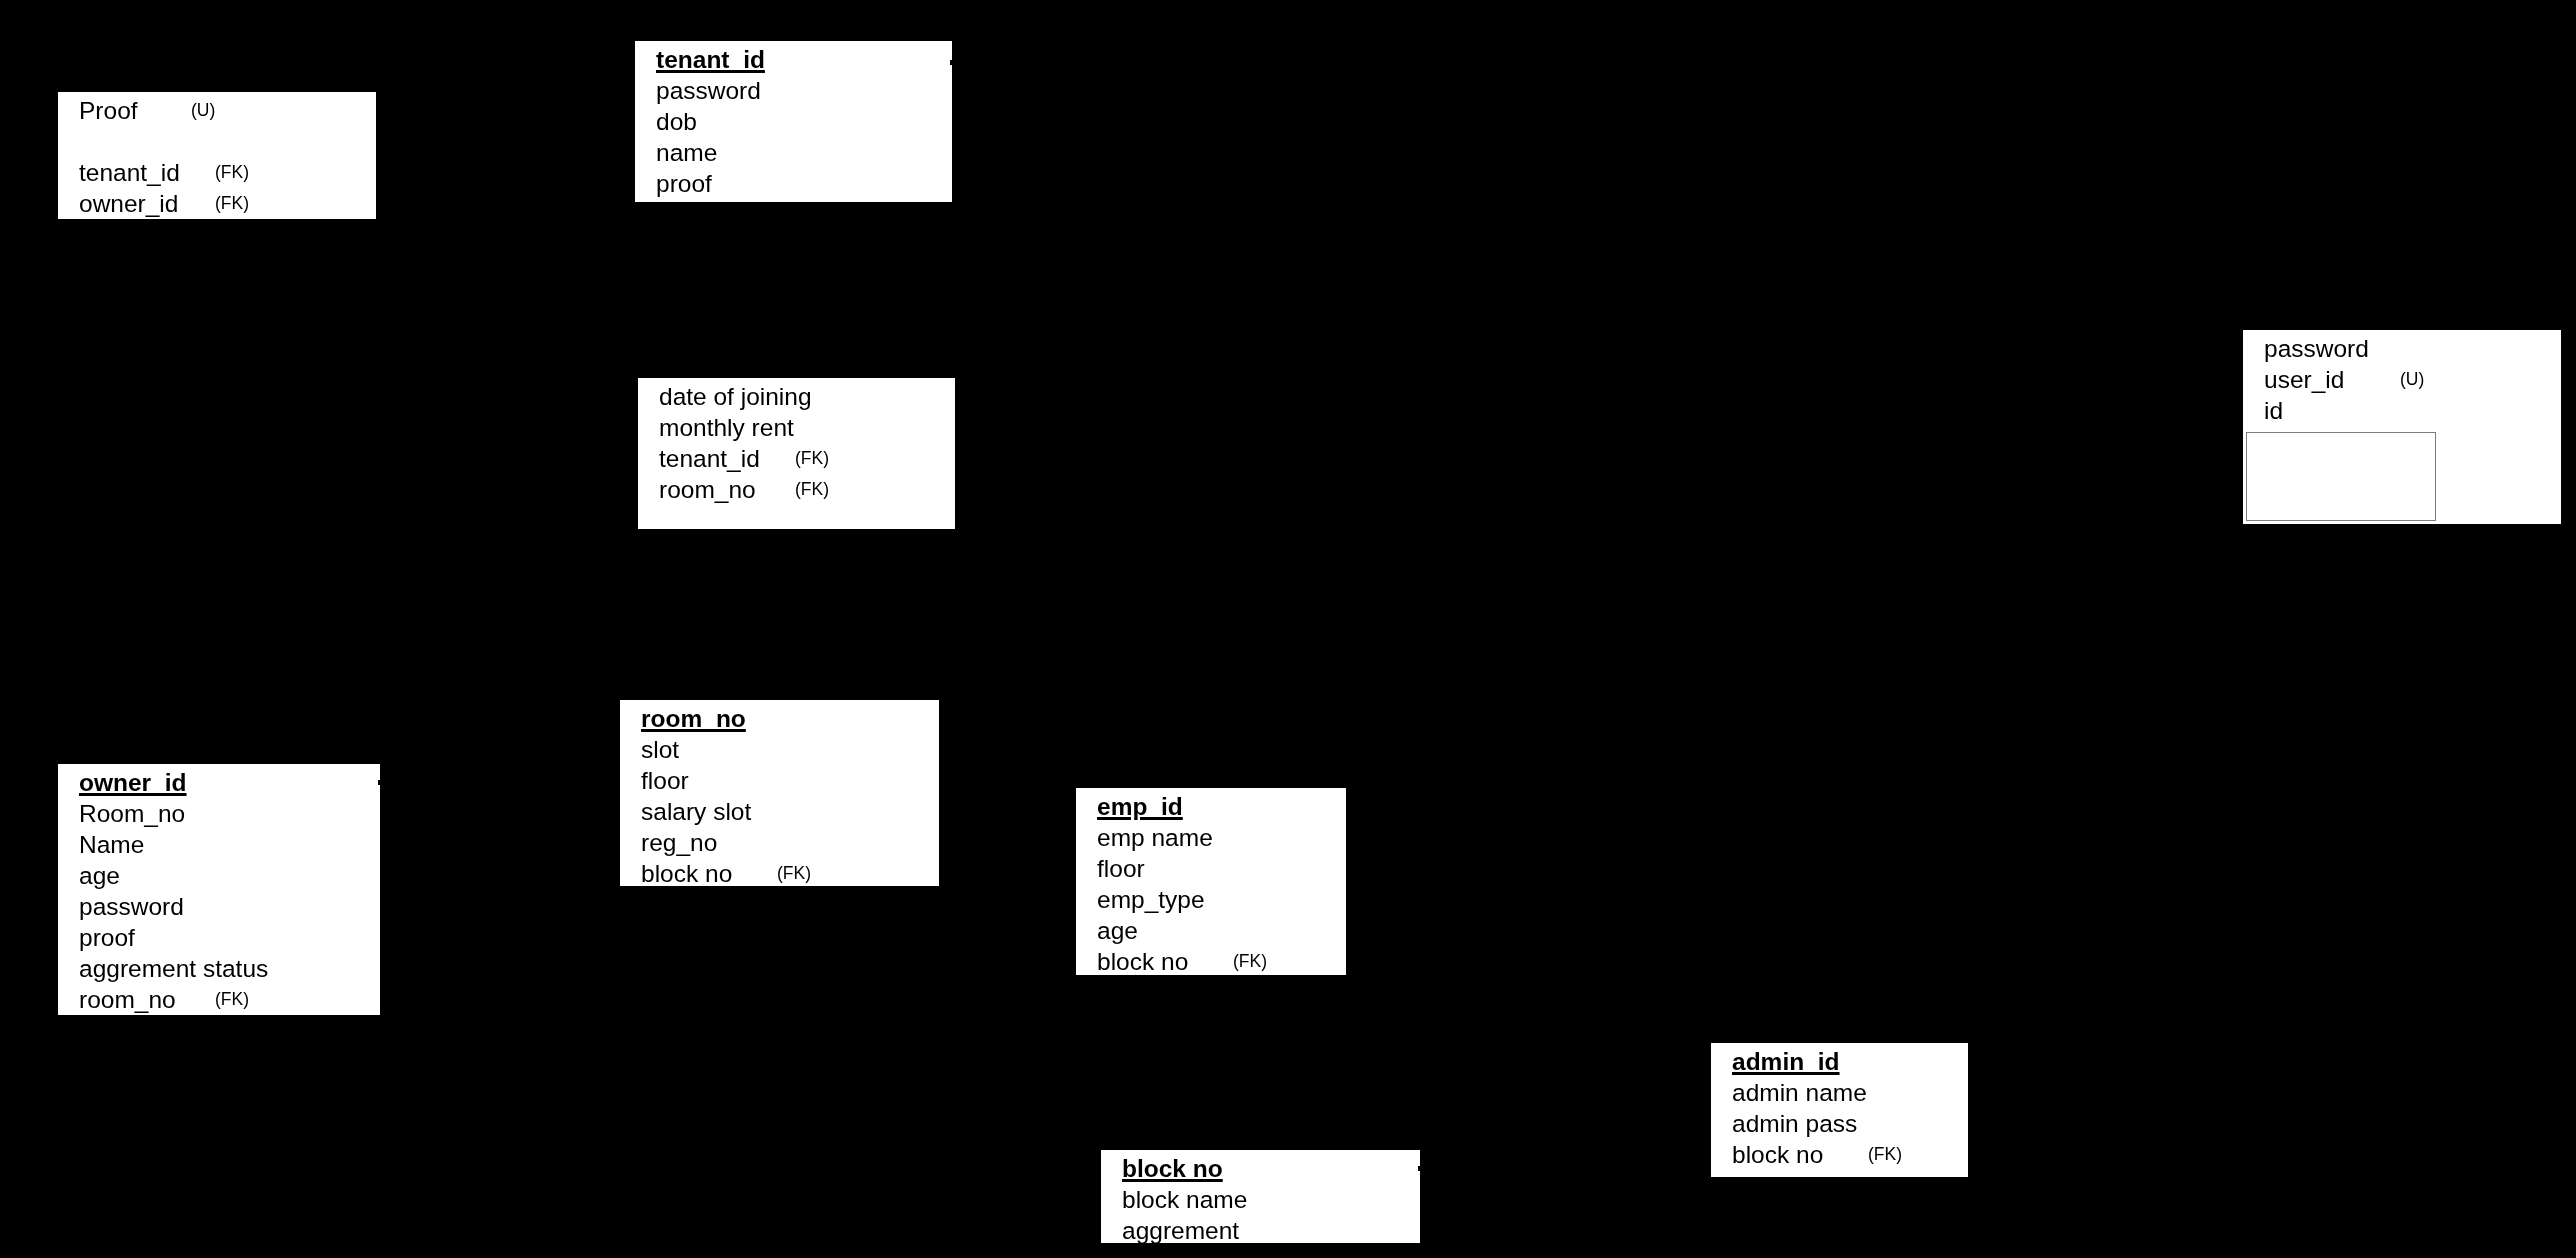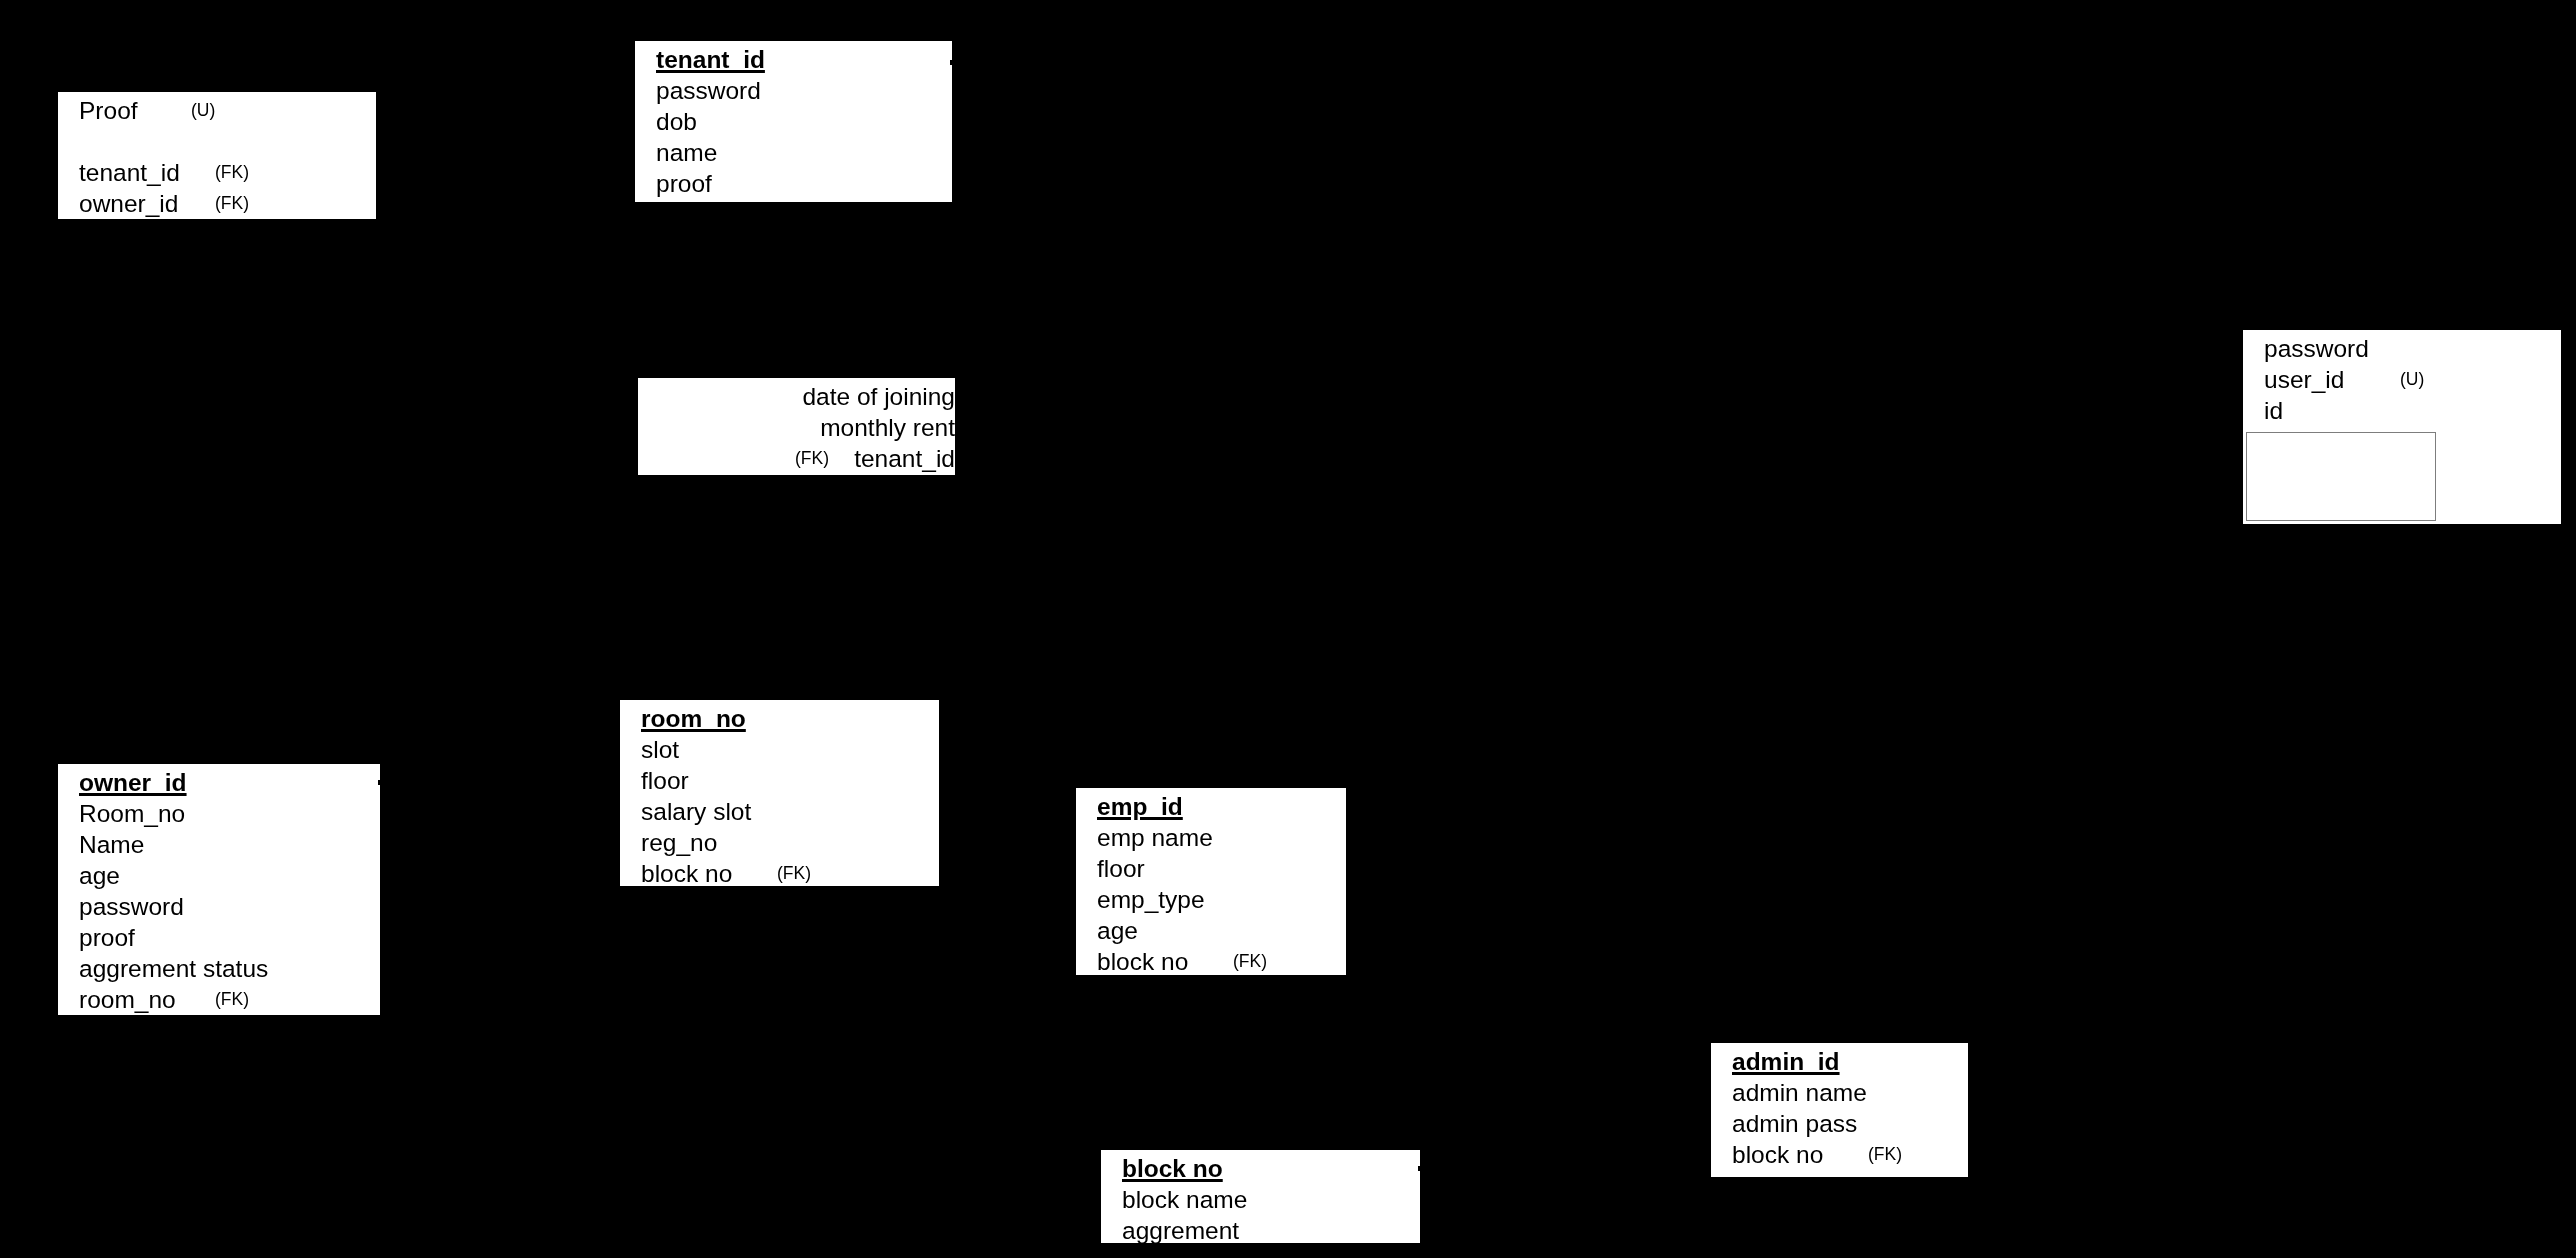--- a/index.html
+++ b/index.html
@@ -77,21 +77,21 @@
       <div class="attr-row"><span class="attr-name">tenant_id</span><span class="attr-tag wide">(FK)</span></div>
       <div class="attr-row"><span class="attr-name">owner_id</span><span class="attr-tag wide">(FK)</span></div>
     </div>
     <div class="entity" style="left: 635px; top: 41px; width: 317px; height: 161px;">
       <div class="attr-row"><span class="attr-name pk">tenant_id</span></div>
       <div class="attr-row"><span class="attr-name">password</span></div>
       <div class="attr-row"><span class="attr-name">dob</span></div>
       <div class="attr-row"><span class="attr-name">name</span></div>
       <div class="attr-row"><span class="attr-name">proof</span></div>
     </div>
-    <div class="entity" style="left: 638px; top: 378px; width: 317px; height: 97px; text-align: right;">
+    <div class="entity" style="left: 638px; top: 378px; width: 317px; height: 151px;">
       <div class="attr-row"><span class="attr-name">date of joining</span></div>
       <div class="attr-row"><span class="attr-name">monthly rent</span></div>
       <div class="attr-row"><span class="attr-name">tenant_id</span><span class="attr-tag wide">(FK)</span></div>
       <div class="attr-row"><span class="attr-name">room_no</span><span class="attr-tag wide">(FK)</span></div>
     </div>
     <div class="entity" style="left: 2243px; top: 330px; width: 318px; height: 194px;">
       <div class="attr-row"><span class="attr-name">password</span></div>
       <div class="attr-row"><span class="attr-name">user_id</span><span class="attr-tag wide">(U)</span></div>
       <div class="attr-row"><span class="attr-name">id</span></div>
       <div class="inner-rect" style="left: 2.7px; top: 102px; width: 190px; height: 89px;"></div>

